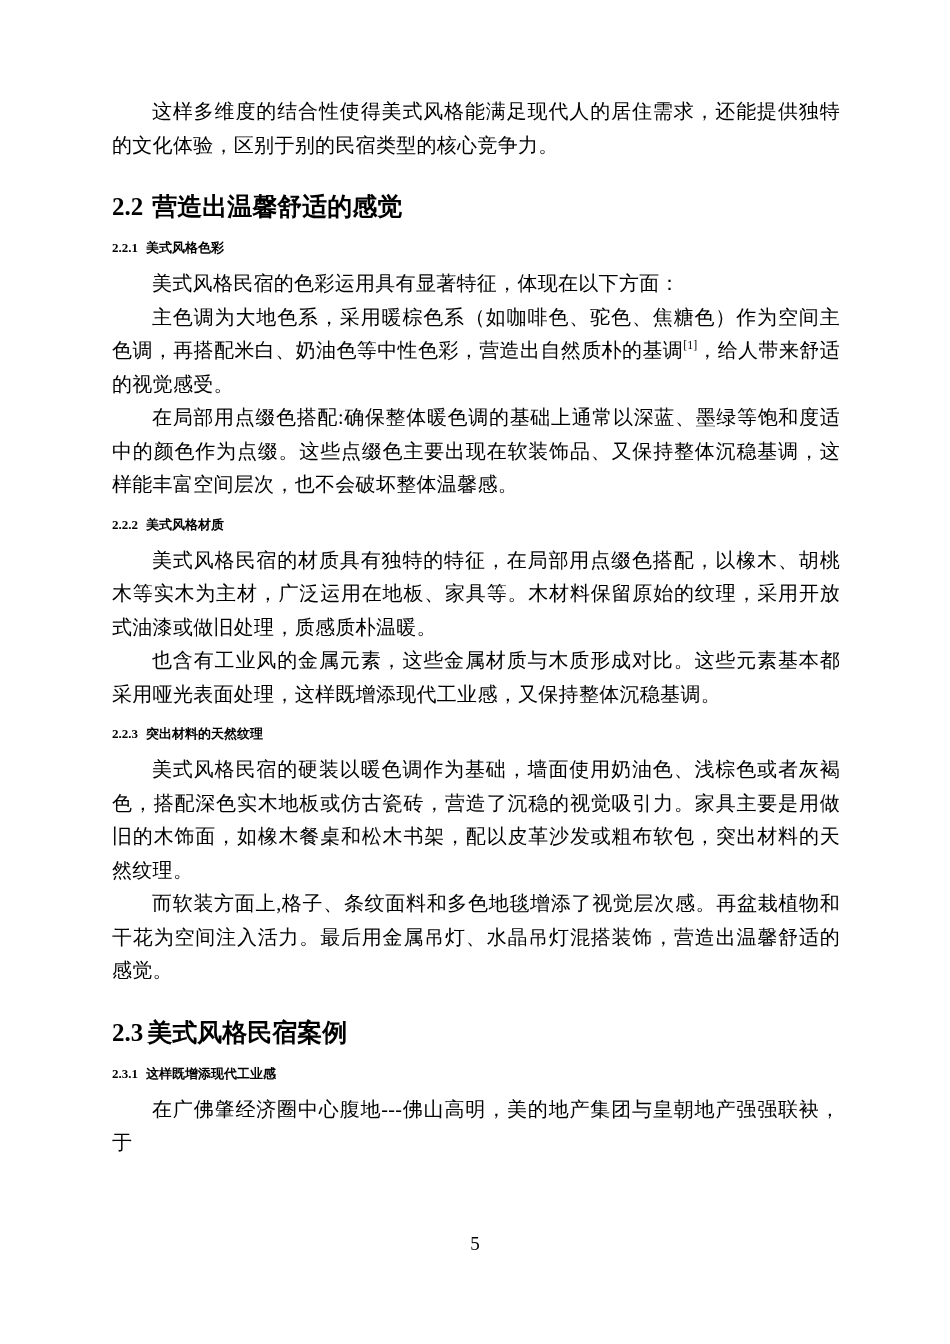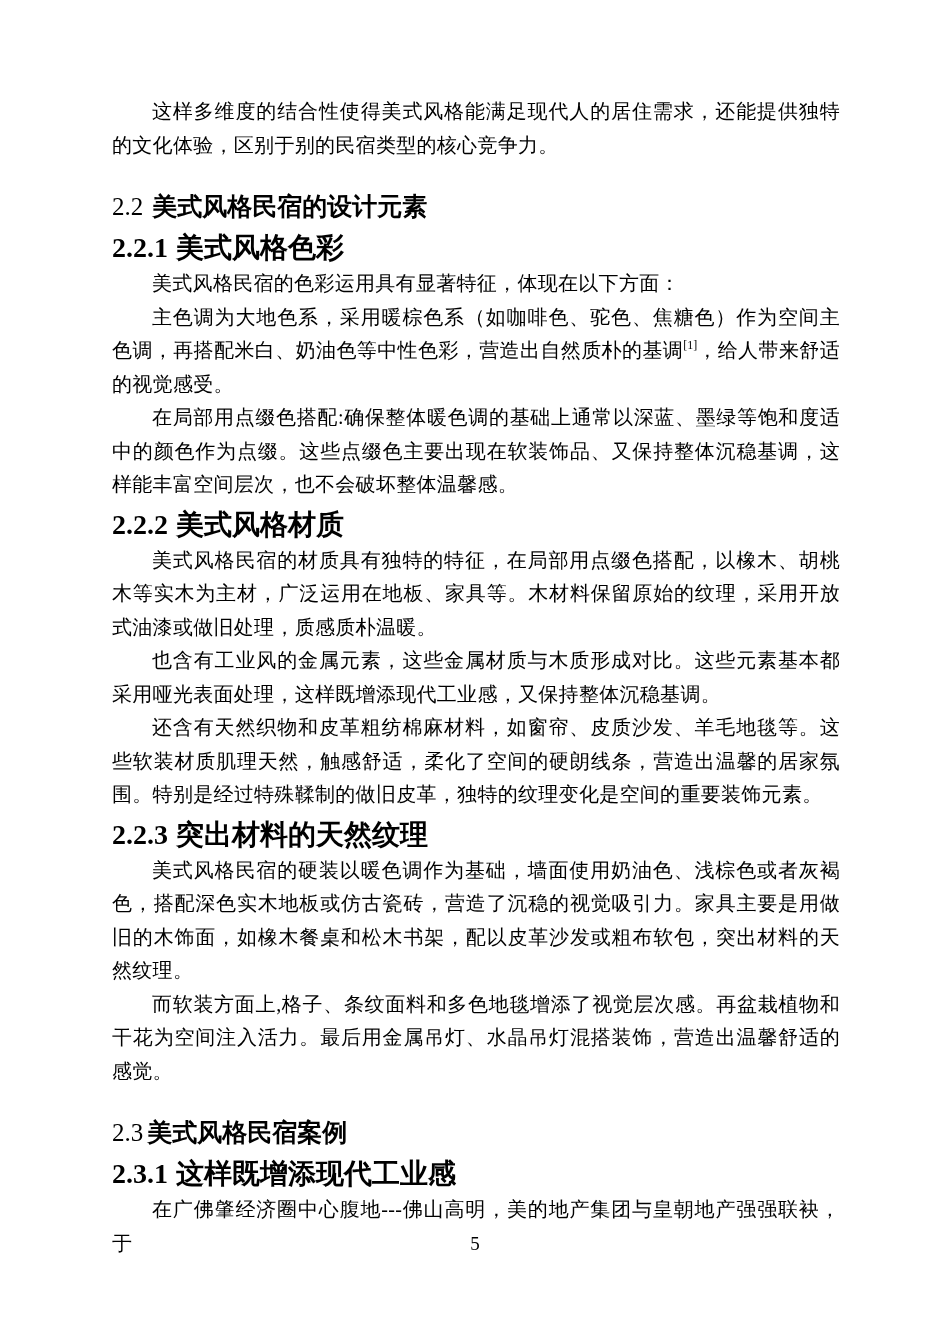--- a/index.html
+++ b/index.html
@@ -42,29 +42,29 @@
   }
   h2.sec-h2 {
     margin: 26px 0 8px 0;
     font-size: 25px;
     line-height: 36px;
     font-weight: bold;
     font-family: "Liberation Sans", "DejaVu Sans", sans-serif;
   }
   h2.sec-h2 .sec-num {
     font-family: "Liberation Serif", "DejaVu Serif", serif;
-    font-weight: normal;
+    font-weight: bold;
     margin-right: 9px;
   }
   h2.sec-h2.wide-gap .sec-num {
     margin-right: 4px;
   }
   h3.sec-h3 {
     margin: 8px 0 0 0;
-    font-size: 28px;
+    font-size: 13px;
     line-height: 30px;
     font-weight: bold;
     font-family: "Liberation Sans", "DejaVu Sans", sans-serif;
   }
   h3.sec-h3 .sec-num {
     font-family: "Liberation Serif", "DejaVu Serif", serif;
     font-weight: bold;
     margin-right: 8px;
   }
   h3.sec-h3.gap-below {
@@ -82,21 +82,21 @@
   }
 </style>
 </head>
 <body>
 
 <div class="page">
 
   <p class="body-para">这样多维度的结合性使得美式风格能满足现代人的居住需求，还能提供独特的文化体验，区别于别的民宿类型的核心竞争力。</p>
 
   <h2 class="sec-h2">
-    <span class="sec-num">2.2</span><span>美式风格民宿的设计元素</span>
+    <span class="sec-num">2.2</span><span>营造出温馨舒适的感觉</span>
   </h2>
 
   <h3 class="sec-h3 gap-below">
     <span class="sec-num">2.2.1</span><span>美式风格色彩</span>
   </h3>
 
   <p class="body-para">美式风格民宿的色彩运用具有显著特征，体现在以下方面：</p>
 
   <p class="body-para"><span>主色调为大地色系，采用暖棕色系（如咖啡色、驼色、焦糖色）作为空间主色调，再搭配米白、奶油色等中性色彩，营造出自然质朴的基调</span><sup class="citation-sup">[1]</sup><span>，给人带来舒适的视觉感受。</span></p>
 
@@ -104,21 +104,20 @@
 
 
   <h3 class="sec-h3 gap-below">
     <span class="sec-num">2.2.2</span><span>美式风格材质</span>
   </h3>
 
   <p class="body-para">美式风格民宿的材质具有独特的特征，在局部用点缀色搭配，以橡木、胡桃木等实木为主材，广泛运用在地板、家具等。木材料保留原始的纹理，采用开放式油漆或做旧处理，质感质朴温暖。</p>
 
   <p class="body-para">也含有工业风的金属元素，这些金属材质与木质形成对比。这些元素基本都采用哑光表面处理，这样既增添现代工业感，又保持整体沉稳基调。</p>
 
-  <p class="body-para">还含有天然织物和皮革粗纺棉麻材料，如窗帘、皮质沙发、羊毛地毯等。这些软装材质肌理天然，触感舒适，柔化了空间的硬朗线条，营造出温馨的居家氛围。特别是经过特殊鞣制的做旧皮革，独特的纹理变化是空间的重要装饰元素。</p>
 
   <h3 class="sec-h3 gap-below">
     <span class="sec-num">2.2.3</span><span>突出材料的天然纹理</span>
   </h3>
 
   <p class="body-para">美式风格民宿的硬装以暖色调作为基础，墙面使用奶油色、浅棕色或者灰褐色，搭配深色实木地板或仿古瓷砖，营造了沉稳的视觉吸引力。家具主要是用做旧的木饰面，如橡木餐桌和松木书架，配以皮革沙发或粗布软包，突出材料的天然纹理。</p>
 
   <p class="body-para">而软装方面上,格子、条纹面料和多色地毯增添了视觉层次感。再盆栽植物和干花为空间注入活力。最后用金属吊灯、水晶吊灯混搭装饰，营造出温馨舒适的感觉。</p>
 
   <h2 class="sec-h2 wide-gap">

